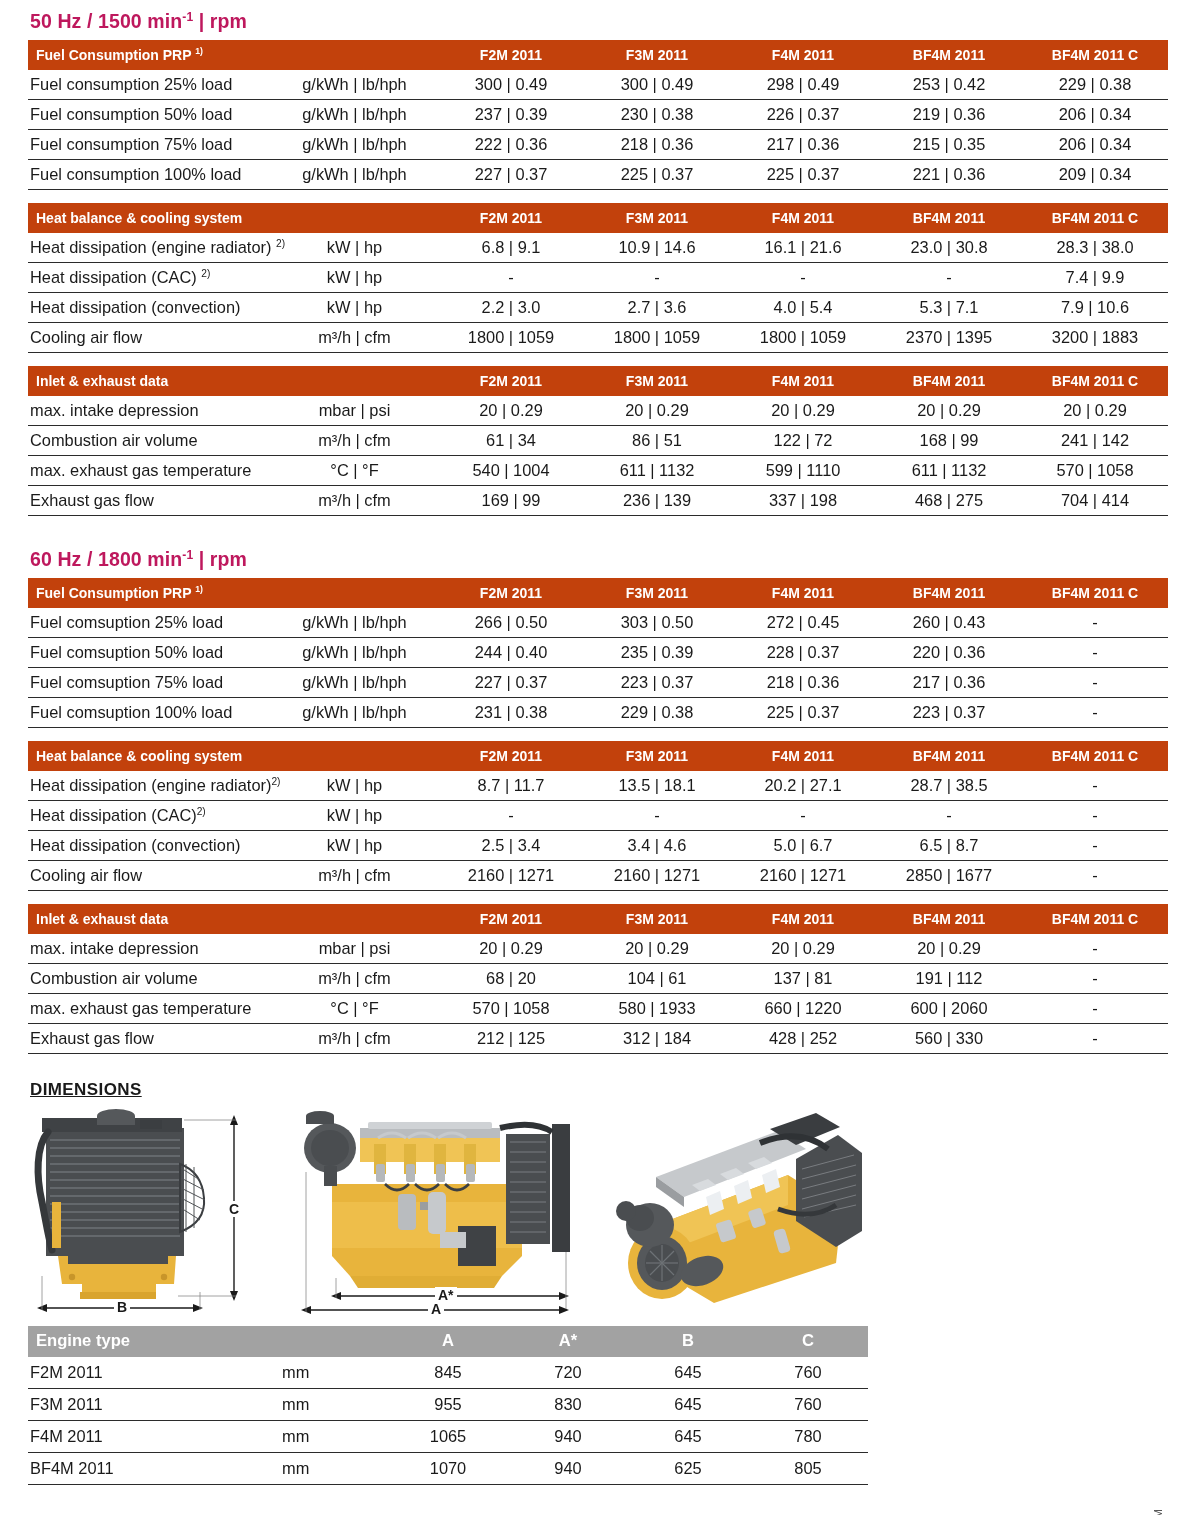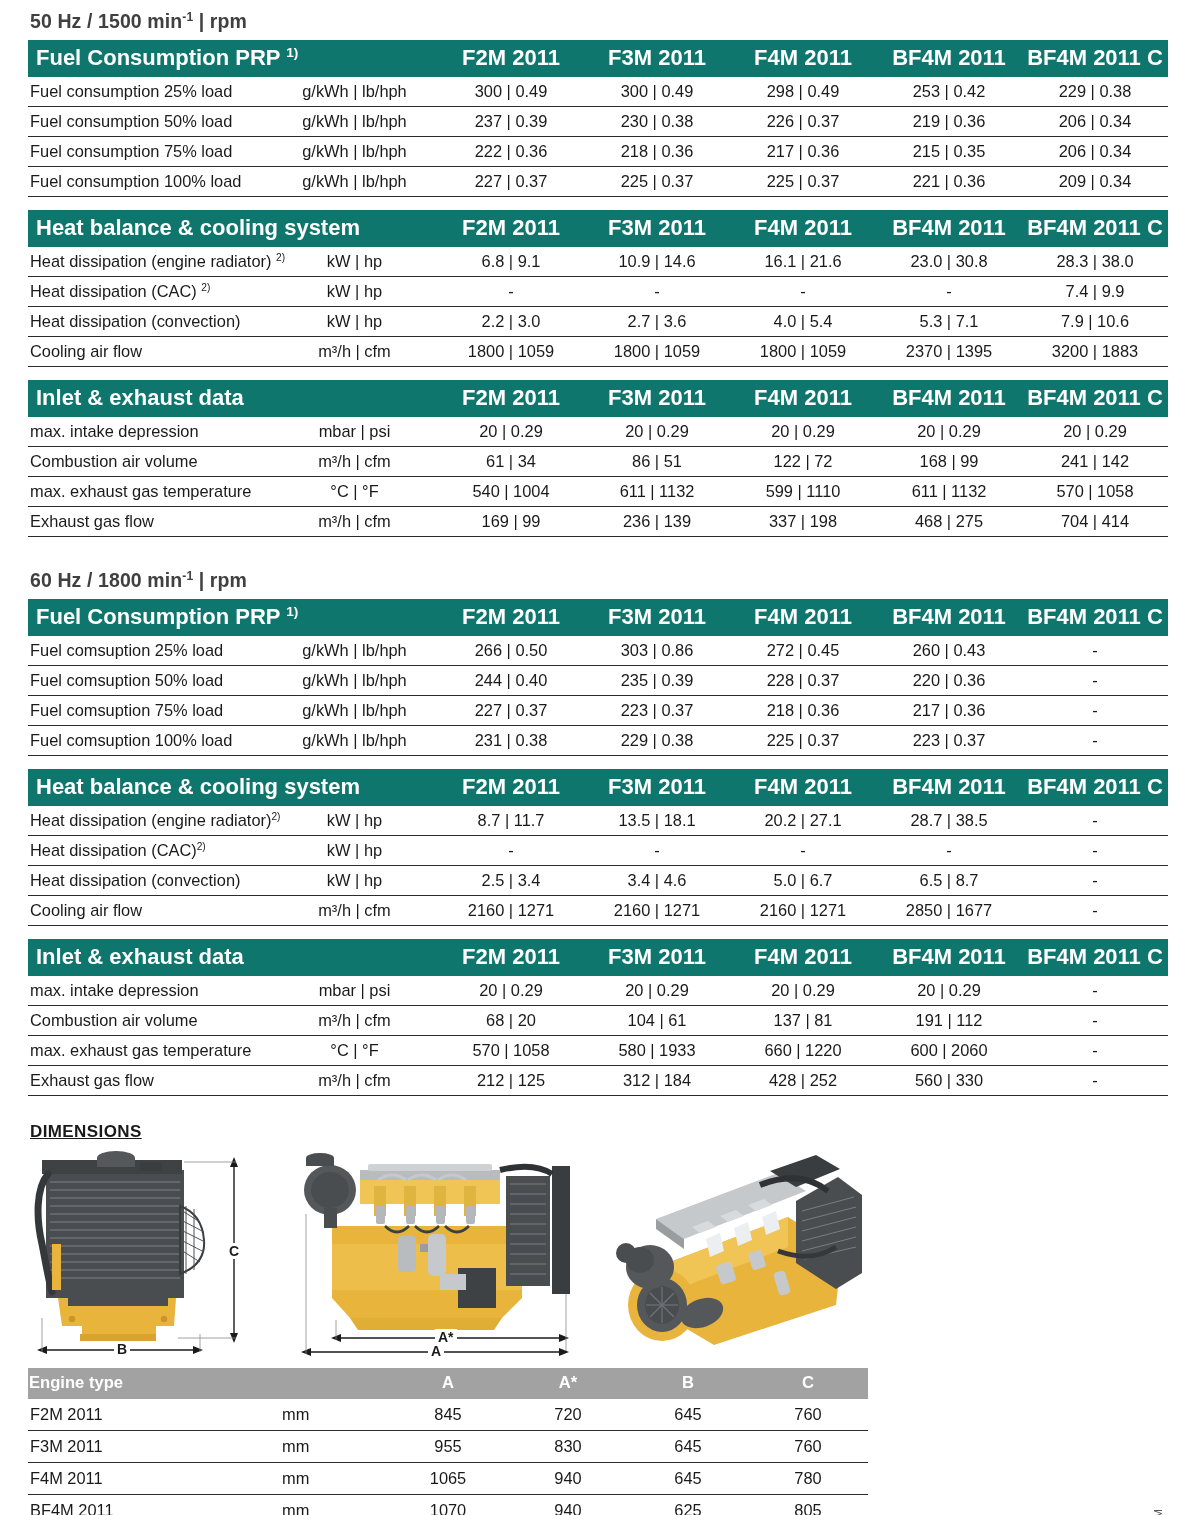--- a/index.html
+++ b/index.html
@@ -17,38 +17,38 @@
     overflow: hidden;
   }
   .content { padding: 10px 28px 0 28px; }
 
   
   .section-title {
     font-size: 19.5px;
     font-weight: bold;
     letter-spacing: 0.1px;
     margin: 0 0 7px 2px;
-    color: #404040;
+    color: #be185d;
   }
   .sup { font-size: 0.62em; vertical-align: super; line-height: 0; }
 
   
   table.dt {
     width: 100%;
     border-collapse: collapse;
     table-layout: fixed;
     font-size: 16.4px;
   }
   table.dt + table.dt { margin-top: 13px; }
 
   table.dt thead th {
-    background: #0f766e;
+    background: #c2410c;
     color: #ffffff;
     font-weight: bold;
-    font-size: 22px;
+    font-size: 14px;
     text-align: center;
     padding: 5px 4px 6px 4px;
     height: 30px;
     border: none;
     white-space: nowrap;
   }
   table.dt thead th.h-label {
     text-align: left;
     padding-left: 8px;
   }
@@ -131,21 +131,21 @@
   table.dimt thead th {
     background: #a2a2a2;
     color: #fff;
     font-weight: bold;
     font-size: 16.6px;
     padding: 5px 4px 6px 4px;
     height: 30px;
     text-align: center;
     white-space: nowrap;
   }
-  table.dimt thead th.h-label { text-align: left; padding-left: 1px; }
+  table.dimt thead th.h-label { text-align: left; padding-left: 8px; }
   table.dimt tbody td {
     border-bottom: 1.6px solid #2b2b2b;
     padding: 6px 4px;
     height: 30px;
     text-align: center;
     white-space: nowrap;
   }
   table.dimt tbody td.c-label { text-align: left; padding-left: 2px; }
   table.dimt tbody td.c-unit  { text-align: left; }
   col.dw-label { width: 250px; }
@@ -383,21 +383,21 @@
           <th>F4M 2011</th>
           <th>BF4M 2011</th>
           <th>BF4M 2011 C</th>
         </tr>
       </thead>
       <tbody>
         <tr>
           <td class="c-label">Fuel comsuption 25% load</td>
           <td class="c-unit">g/kWh | lb/hph</td>
           <td>266 | 0.50</td>
-          <td>303 | 0.86</td>
+          <td>303 | 0.50</td>
           <td>272 | 0.45</td>
           <td>260 | 0.43</td>
           <td>-</td>
         </tr>
         <tr>
           <td class="c-label">Fuel comsuption 50% load</td>
           <td class="c-unit">g/kWh | lb/hph</td>
           <td>244 | 0.40</td>
           <td>235 | 0.39</td>
           <td>228 | 0.37</td>

